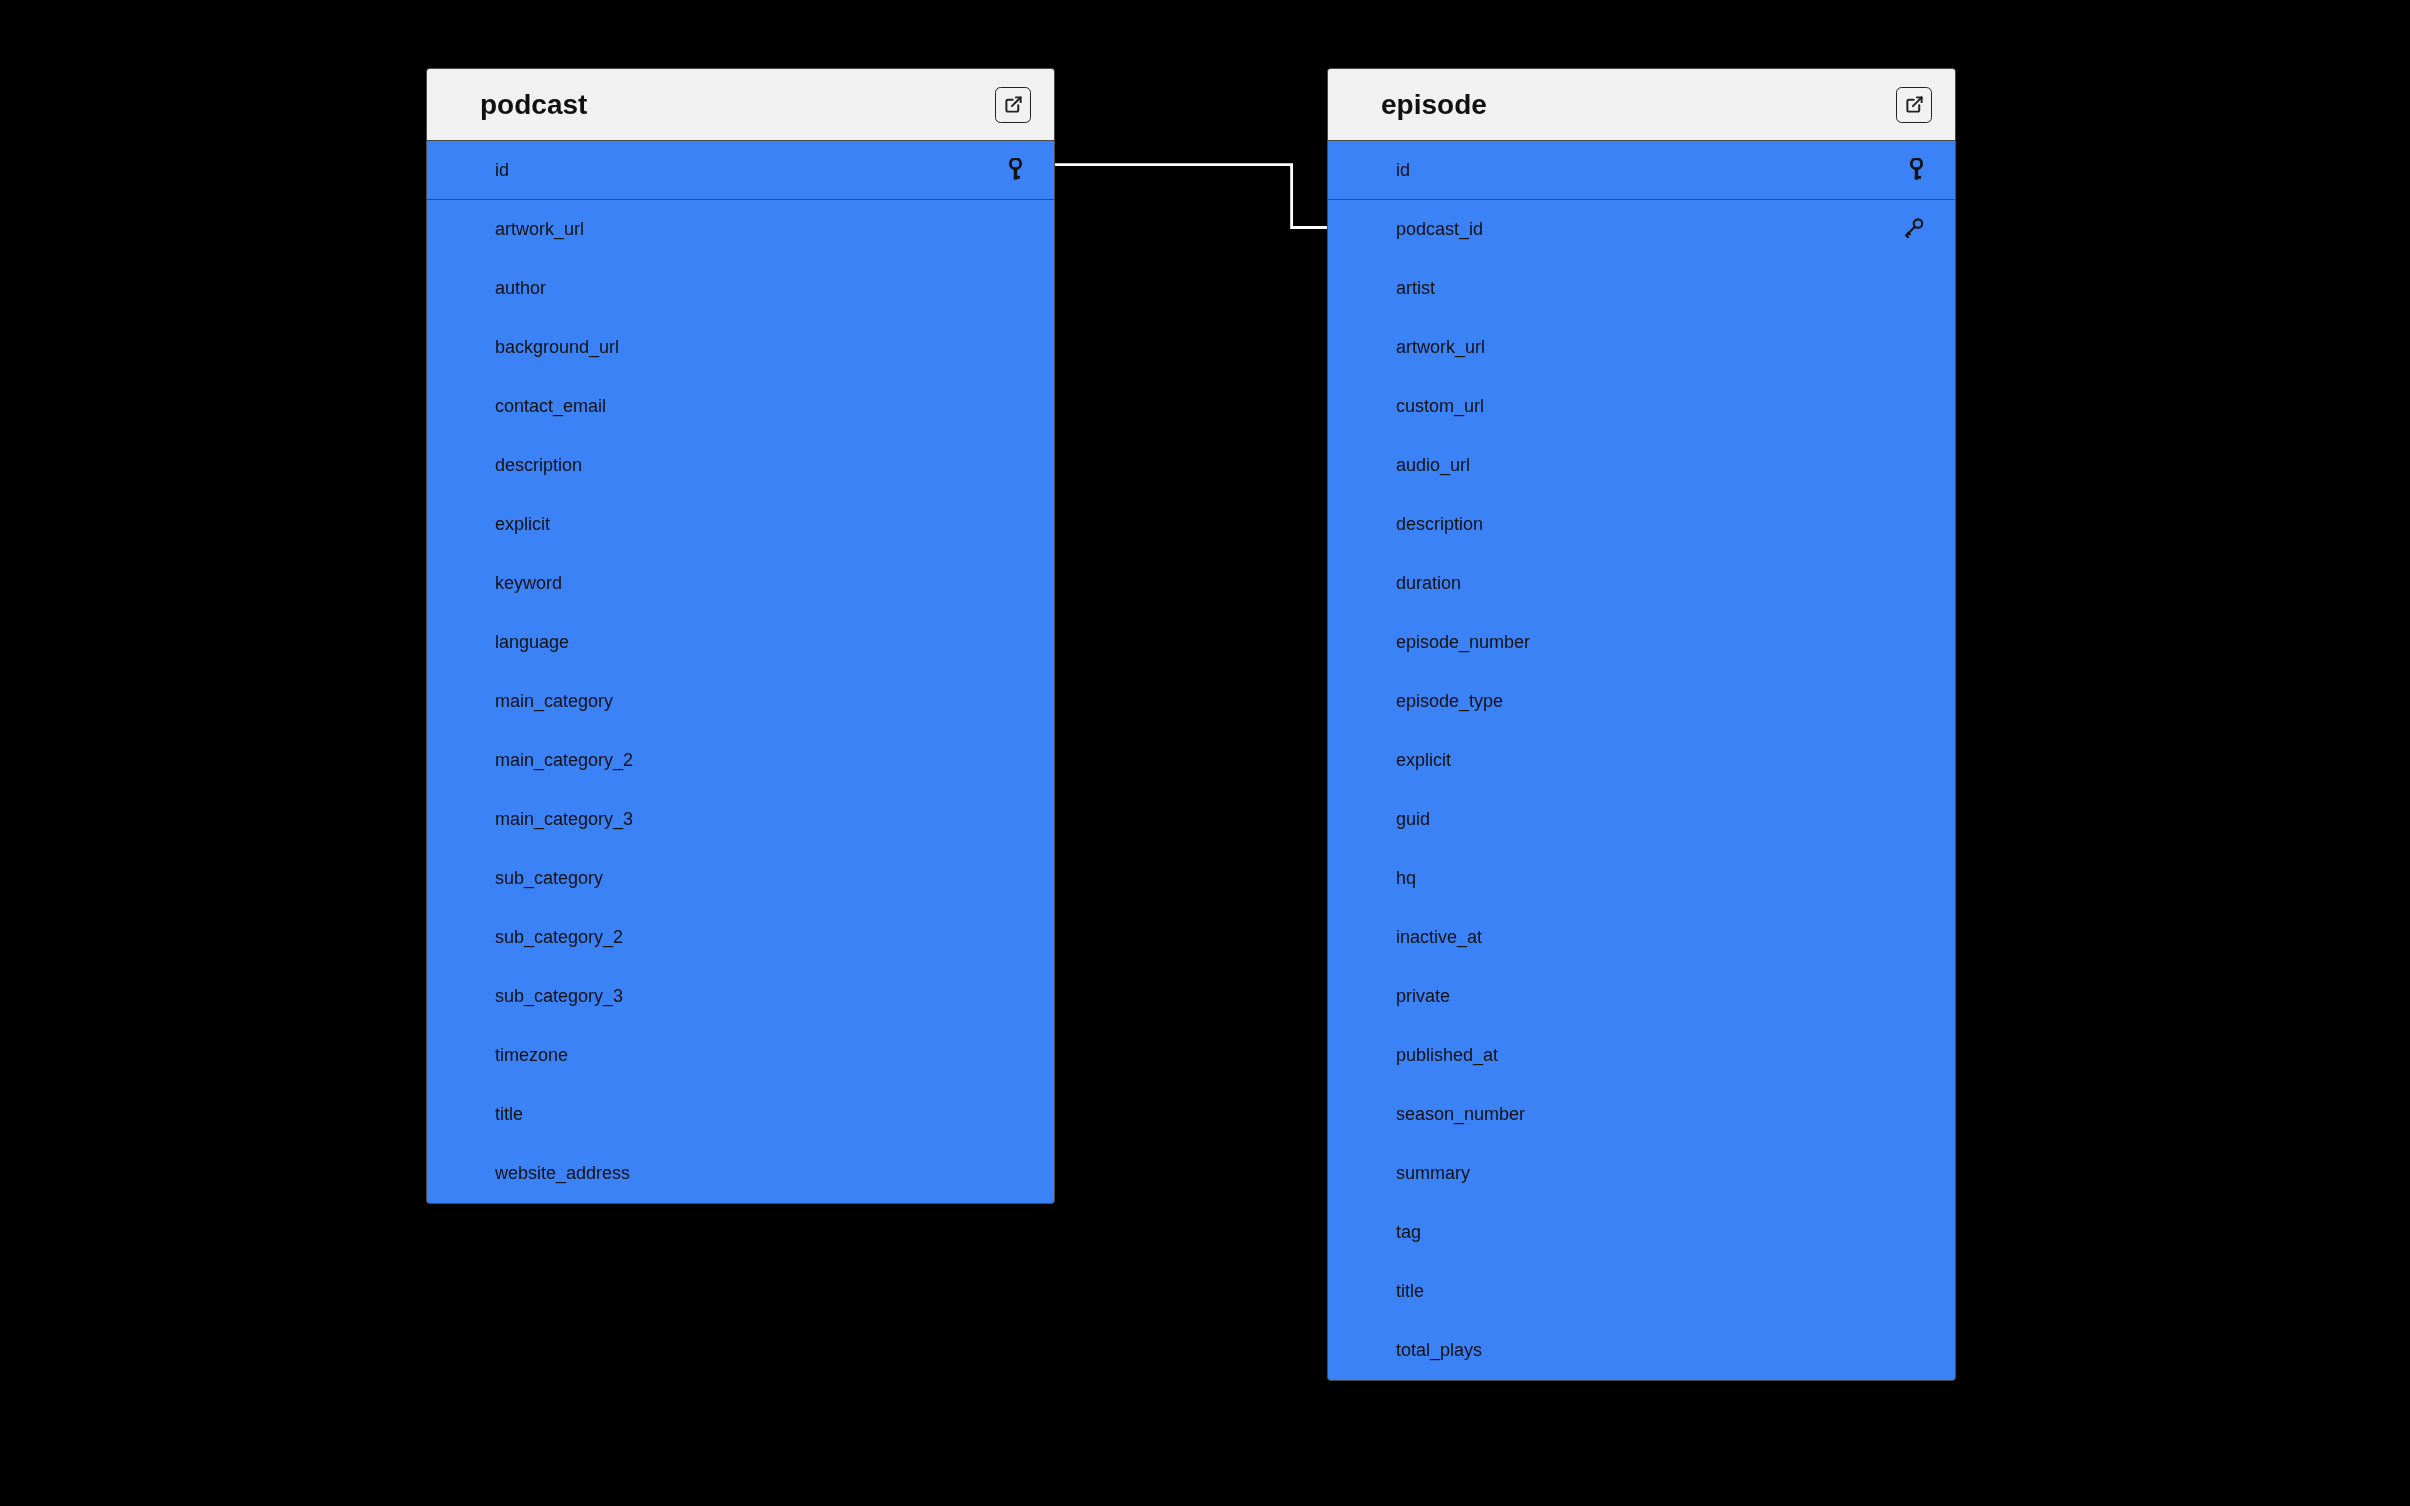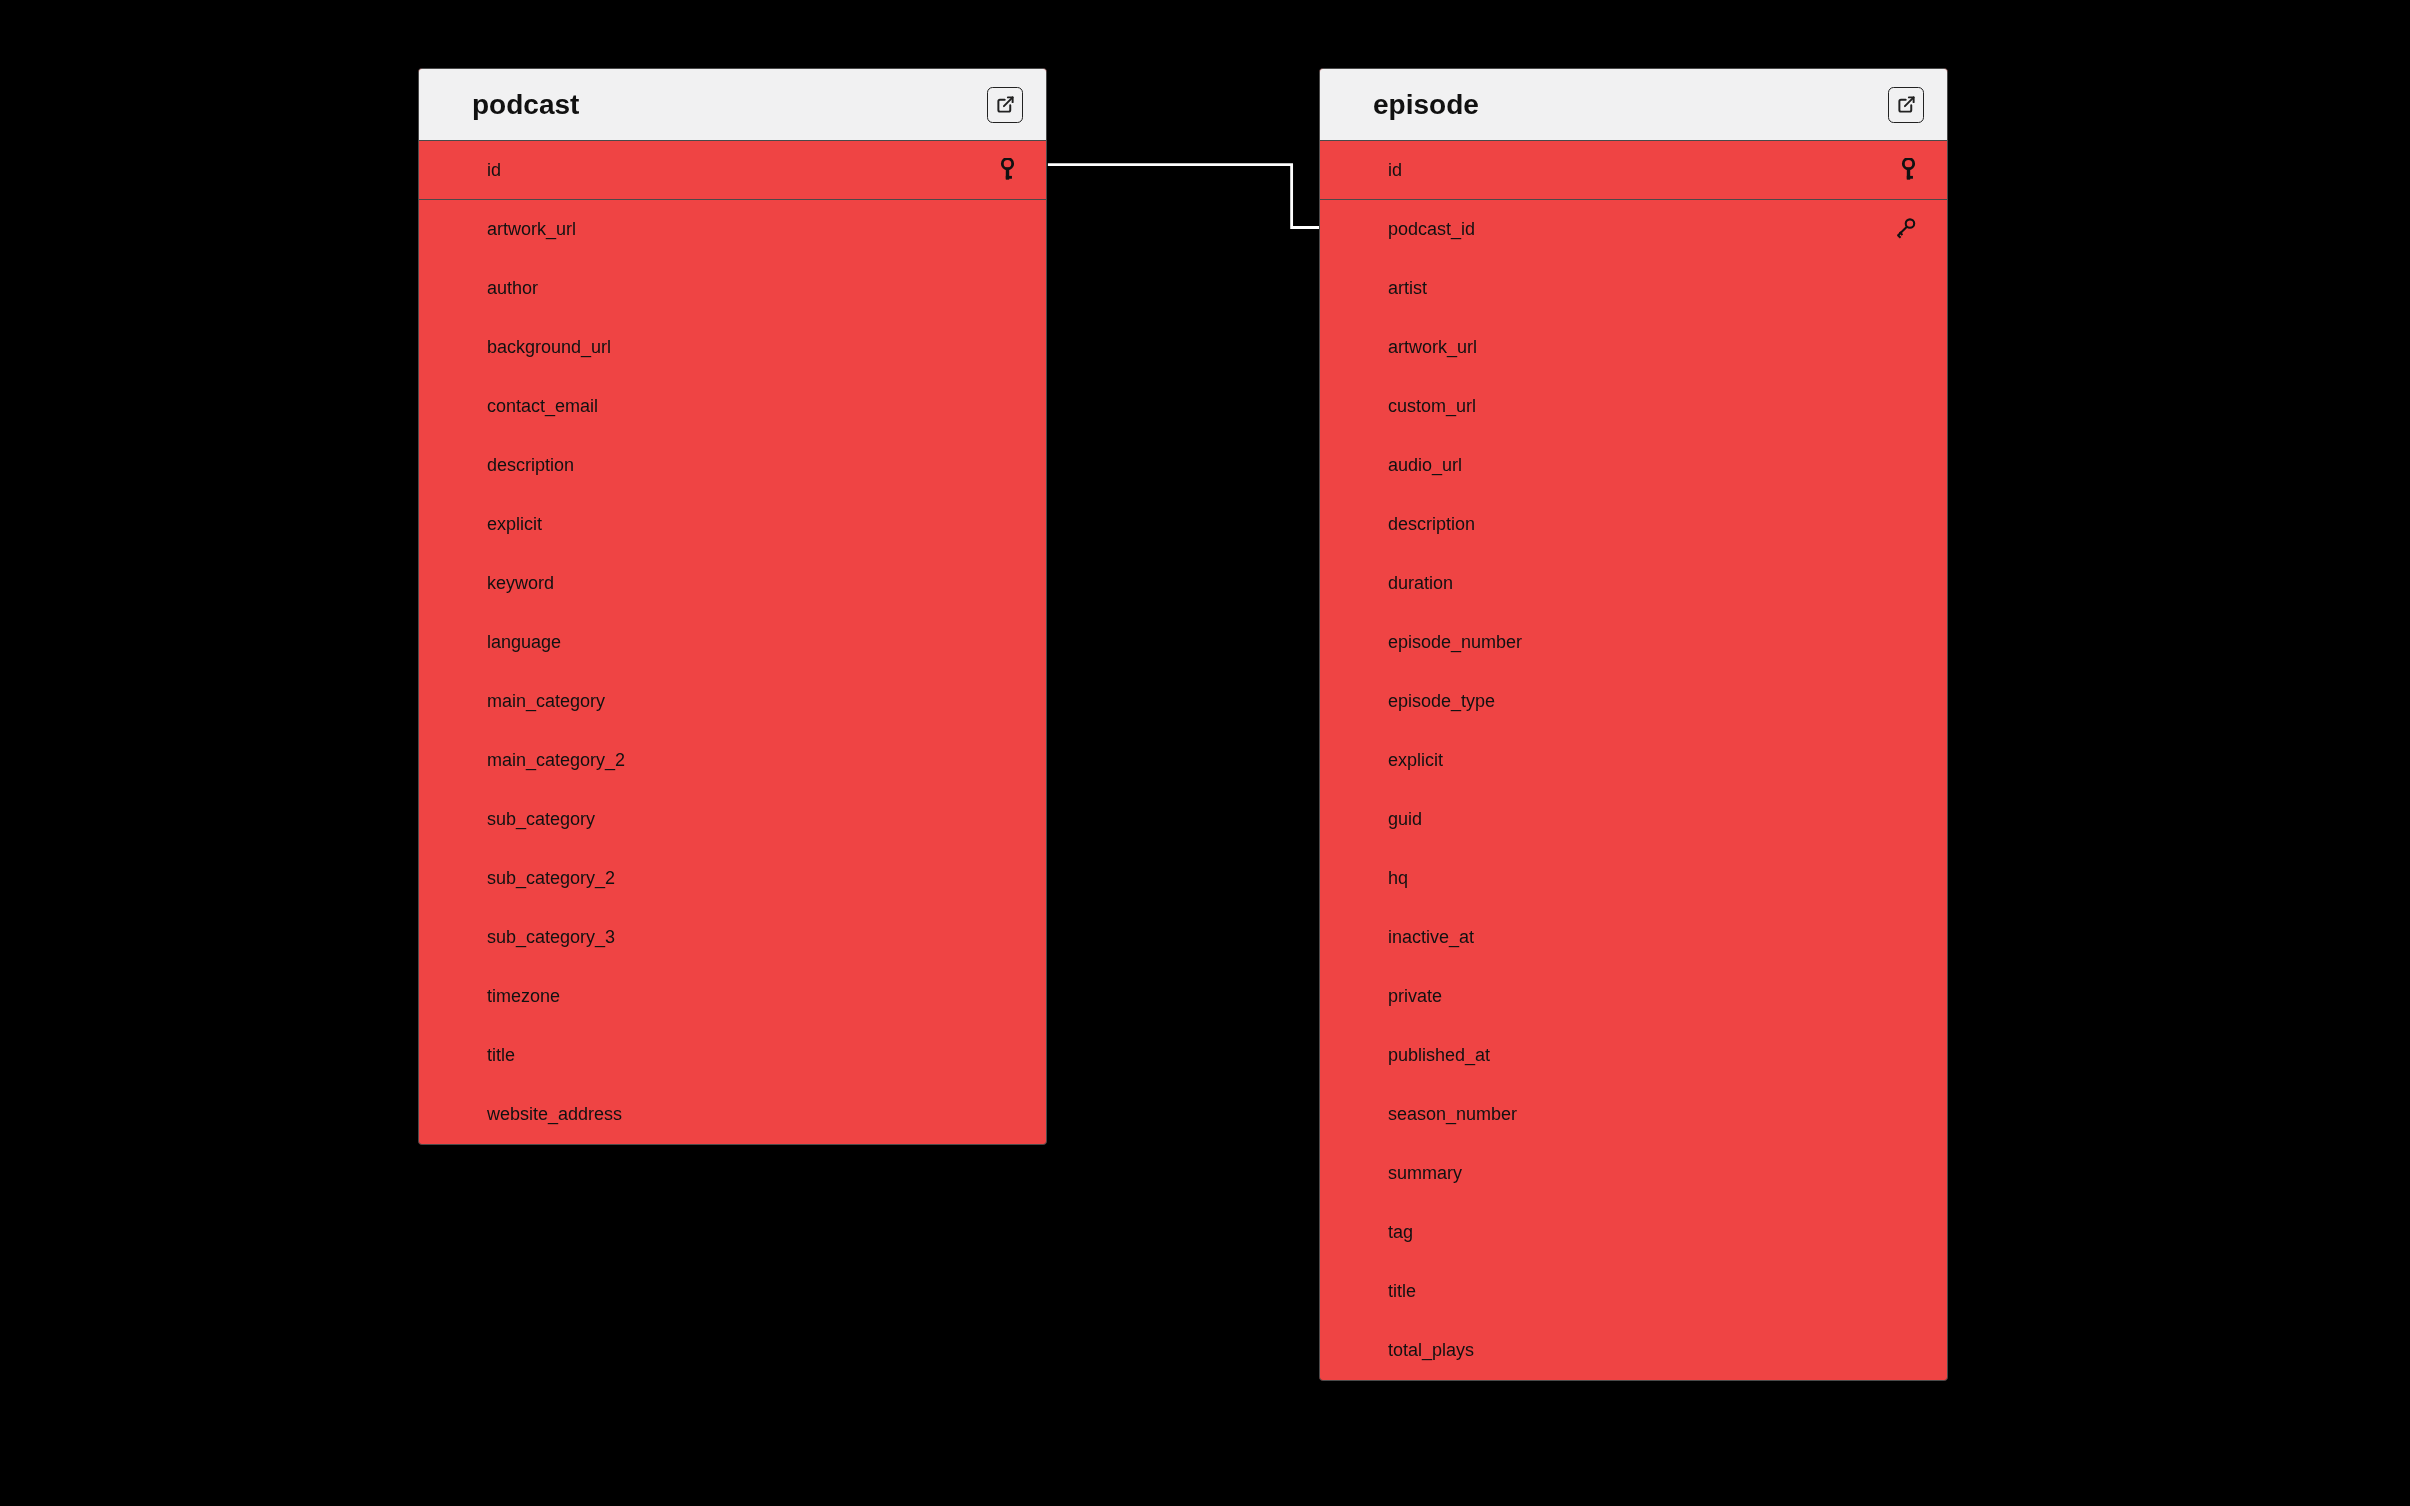--- a/index.html
+++ b/index.html
@@ -14,24 +14,25 @@
   .canvas {
     position: absolute;
     top: 0; left: 0;
     width: 2411px;
     height: 1507px;
     transform-origin: top left;
   }
   .table-card {
     position: absolute;
     width: 629px;
-    background: #ef4444;
+    background: #3b82f6;
     border: 1.9px solid #4a4a4a;
     border-radius: 3.8px;
     overflow: hidden;
+    margin-left: 8px;
   }
   .table-header {
     display: flex;
     align-items: center;
     justify-content: space-between;
     background: #f1f1f2;
     border-bottom: 1.9px solid #4a4a4a;
     padding: 0 22.6px 0 53px;
     height: 72px;
   }
@@ -127,20 +128,23 @@
         <div class="row">
           <span>language</span>
         </div>
         <div class="row">
           <span>main_category</span>
         </div>
         <div class="row">
           <span>main_category_2</span>
         </div>
         <div class="row">
+          <span>main_category_3</span>
+        </div>
+        <div class="row">
           <span>sub_category</span>
         </div>
         <div class="row">
           <span>sub_category_2</span>
         </div>
         <div class="row">
           <span>sub_category_3</span>
         </div>
         <div class="row">
           <span>timezone</span>

